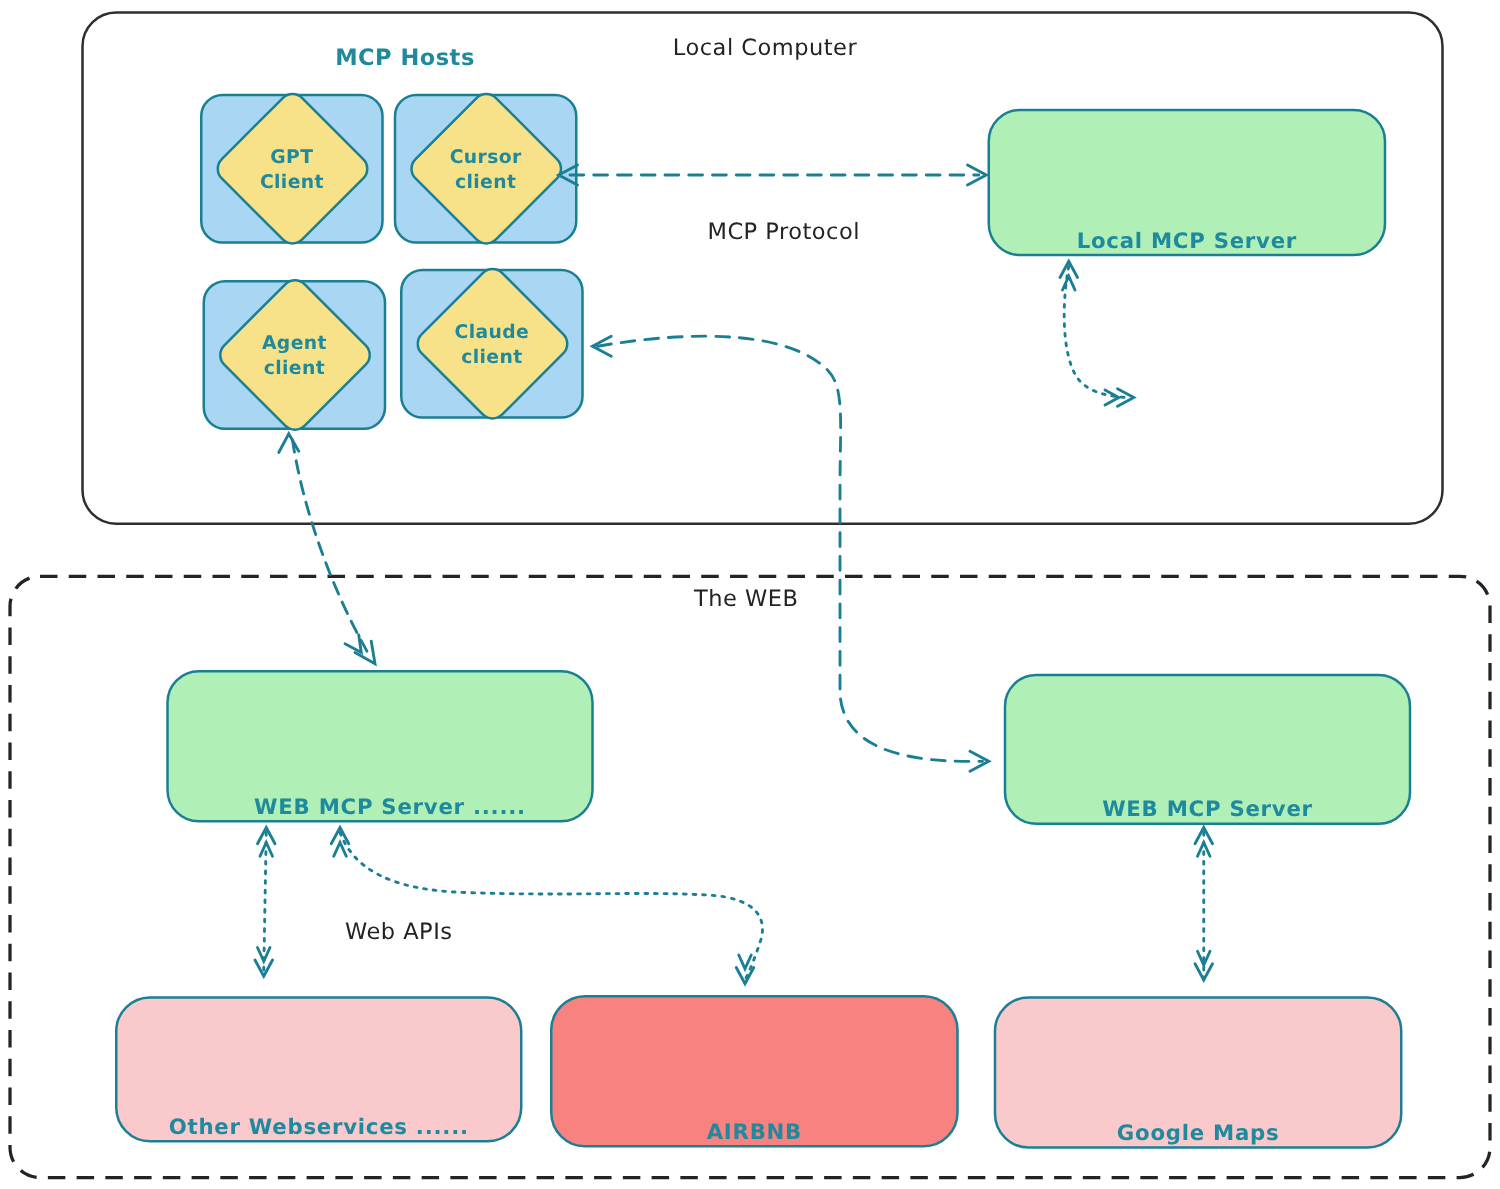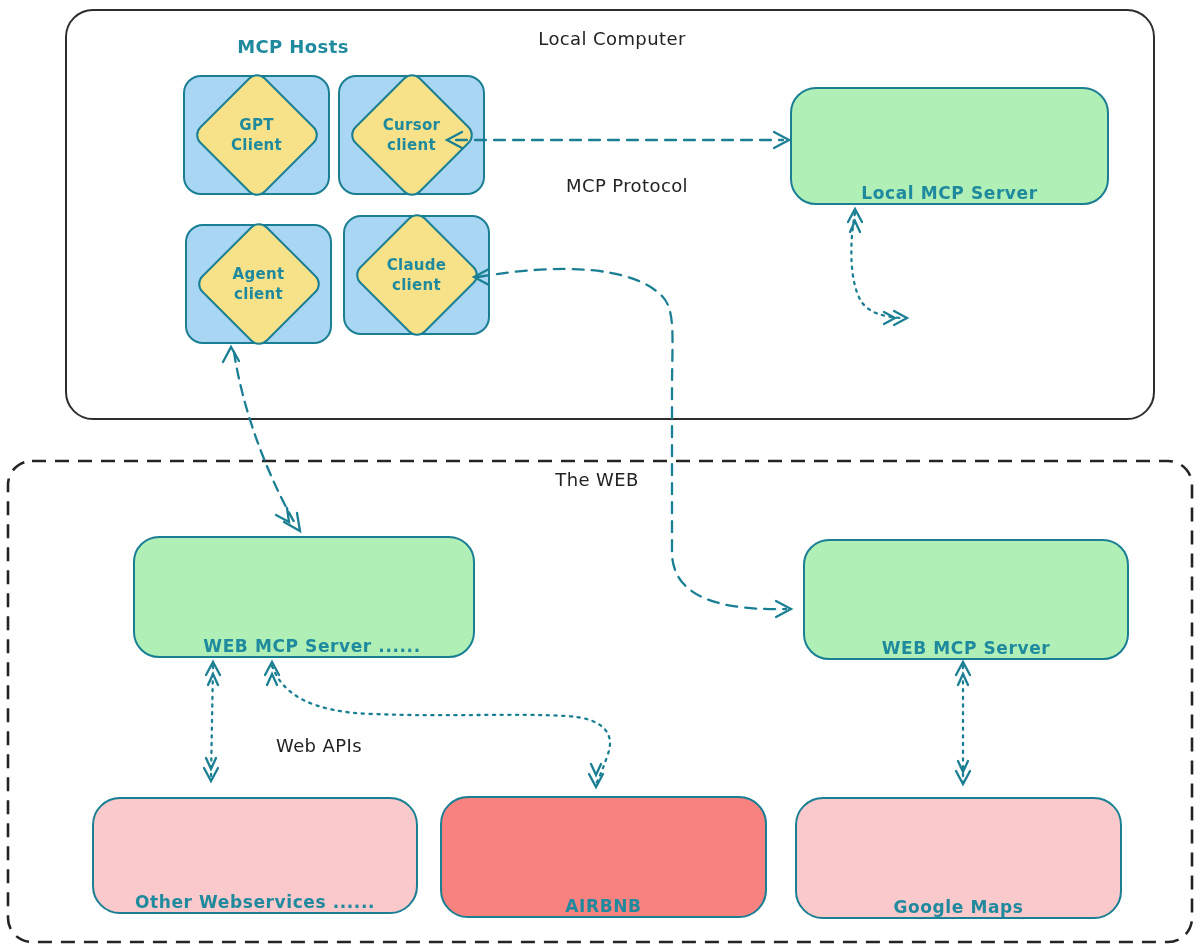--- a/index.html
+++ b/index.html
@@ -25,21 +25,20 @@
     border:2.6px solid #2e2e2e;
     border-radius:28px;
     background:transparent;
   }
   .client-box {
     position:absolute;
     width:143px; height:116px;
     background:#a9d6f2;
     border:2.5px solid #1b7f94;
     border-radius:18px;
-    margin-left:23px;
   }
   .diamond {
     position:absolute;
     left:50%; top:50%;
     width:89px; height:89px;
     transform:translate(-50%,-50%) rotate(45deg);
     background:#f7e289;
     border:2.5px solid #1b7f94;
     border-radius:12px;
   }
@@ -84,21 +83,21 @@
     pointer-events:none;
   }
 </style>
 </head>
 <body>
 
 <div class="canvas">
 
   <div class="lc-container"></div>
   <div class="floating-label" style="left:612px; top:28px;">Local Computer</div>
-  <div class="floating-label teal" style="left:293px; top:36px;">MCP Hosts</div>
+  <div class="floating-label teal" style="left:324px; top:36px;">MCP Hosts</div>
   <div class="floating-label" style="left:627px; top:175px;">MCP Protocol</div>
 
   <div class="client-box" style="left:160px; top:75px;">
     <div class="diamond"></div>
     <div class="diamond-label">GPT
 Client</div>
   </div>
   <div class="client-box" style="left:315px; top:75px;">
     <div class="diamond"></div>
     <div class="diamond-label">Cursor

